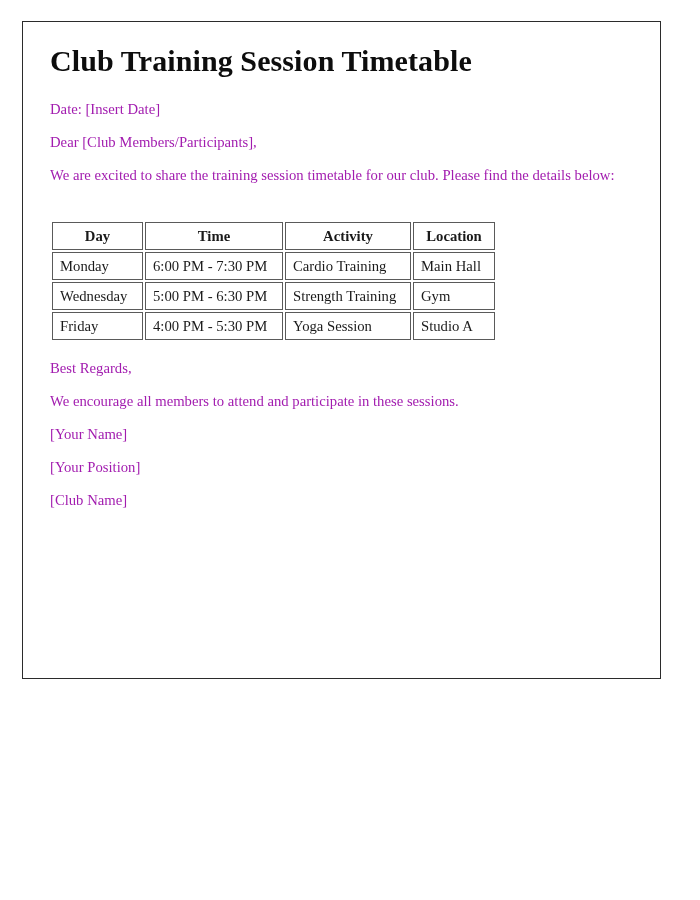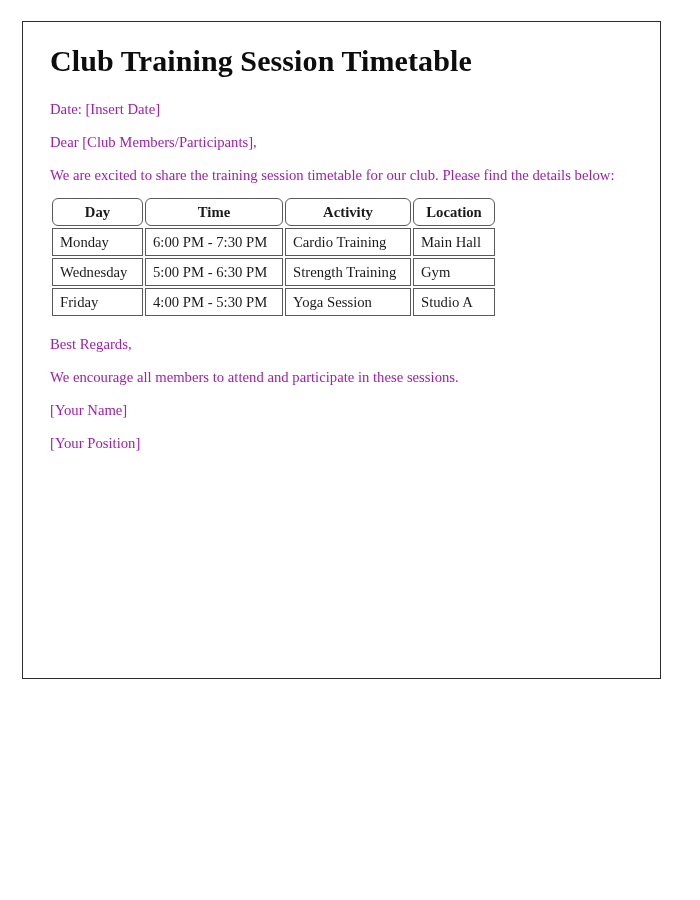--- a/index.html
+++ b/index.html
@@ -46,21 +46,21 @@
 
   .body-para {
     font-size: 14.7px;
     line-height: 17px;
     margin: 0 0 16px 0;
     max-width: 570px;
     color: #a21caf;
   }
 
   .body-para.intro {
-    margin-bottom: 12px;
+    margin-bottom: 36px;
   }
 
   .timetable-wrap {
     margin: 0 0 18px 0;
   }
 
   table.timetable {
     border-collapse: separate;
     border-spacing: 2px;
     margin: 0;
@@ -78,21 +78,20 @@
     vertical-align: middle;
     box-sizing: border-box;
     height: 28px;
     background: #ffffff;
     color: #1a1a1a;
   }
 
   table.timetable th {
     font-weight: bold;
     text-align: center;
-    border-radius: 6px;
   }
 
   table.timetable td {
     text-align: left;
     font-weight: normal;
   }
 
   col.col-day      { width: 91px; }
   col.col-time     { width: 138px; }
   col.col-activity { width: 126px; }
@@ -160,16 +159,17 @@
 
     <div class="closing-block">
       <p class="body-para">Best Regards,</p>
 
       <p class="body-para">We encourage all members to attend and participate in these sessions.</p>
 
       <p class="body-para">[Your Name]</p>
 
       <p class="body-para">[Your Position]</p>
 
+      <p class="body-para">[Club Name]</p>
     </div>
 
   </div>
 </div>
 
 </body></html>

